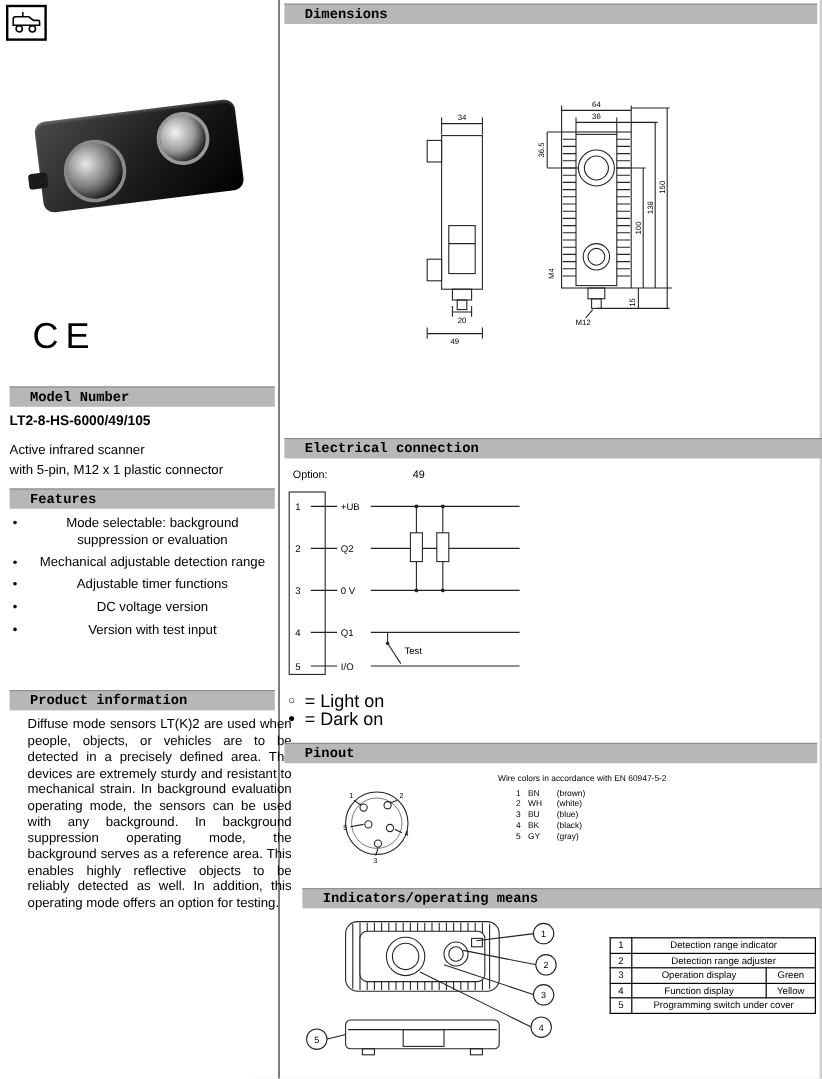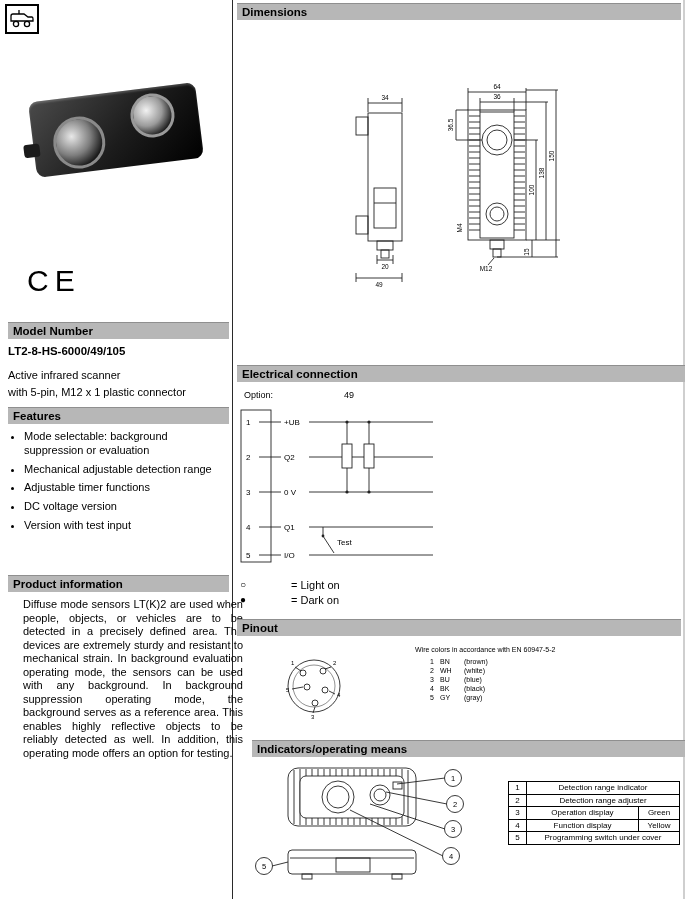--- a/index.html
+++ b/index.html
@@ -1,46 +1,46 @@
 <!DOCTYPE html>
 <html><head>
 <meta charset="utf-8">
 <style>
   html,body{margin:0;padding:0;background:#e9e9e9;}
   .page{position:relative;width:685px;height:899px;background:#ffffff;overflow:hidden;
         font-family:"Liberation Sans",sans-serif;color:#000;font-size:11px;}
   .abs{position:absolute;}
   .hdr{background:#b7b7b7;height:17px;line-height:17px;font-size:11.5px;font-weight:bold;
-       padding-left:5px;box-sizing:border-box;border-top:1px solid #8f8f8f;}
+       padding-left:17px;box-sizing:border-box;border-top:1px solid #8f8f8f;font-family:Liberation Mono, monospace;}
   .divider-v{position:absolute;left:232px;top:0;width:1px;height:899px;background:#2a2a2a;}
   .page-edge{position:absolute;left:683px;top:0;width:2px;height:899px;background:#cfcfcf;}
   .logo-box{left:5px;top:4px;width:34px;height:30px;border:2px solid #000;box-sizing:border-box;
             display:flex;align-items:center;justify-content:center;}
   .photo{left:22px;top:72px;width:190px;height:118px;}
   .device{position:absolute;left:10px;top:20px;width:168px;height:76px;border-radius:9px;
           background:linear-gradient(135deg,#4a4a4a 0%,#1c1c1c 55%,#000 100%);
           transform:rotate(-7deg);box-shadow:inset 0 2px 2px rgba(255,255,255,.18);}
   .lens{position:absolute;border-radius:50%;}
   .lens-big{left:20px;top:20px;width:46px;height:46px;border:3px solid #8a8a8a;
             background:radial-gradient(circle at 35% 35%,#e8e8e8,#7d7d7d 45%,#1a1a1a 75%);}
   .lens-small{left:100px;top:6px;width:38px;height:38px;border:3px solid #9a9a9a;
             background:radial-gradient(circle at 35% 35%,#f2f2f2,#9a9a9a 45%,#222 75%);}
   .nub{position:absolute;left:-10px;top:42px;width:16px;height:13px;background:#1b1b1b;border-radius:3px;}
   .ce{left:27px;top:264px;font-size:30px;letter-spacing:6px;font-weight:400;}
   .model-no{font-weight:bold;font-size:11.5px;}
   .features-list{margin:0;padding:0 0 0 14px;width:206px;list-style:disc outside;}
-  .features-list li{margin:0 0 5px 0;line-height:1.25;}
+  .features-list li{margin:0 0 5px 0;line-height:1.25;text-align:center;}
   .para{text-align:justify;line-height:1.23;margin-left:15px;}
   svg text{font-family:"Liberation Sans",sans-serif;fill:#000;stroke:none;}
   .dim-t{font-size:6.5px;}
   .elec-num{font-size:8px;}
   .elec-lbl{font-size:8px;}
   .legend-row{height:15px;display:flex;align-items:center;}
   .legend-sym{width:14px;font-size:10px;}
-  .legend-txt{font-size:11px;margin-left:37px;}
+  .legend-txt{font-size:15px;}
   .pin-note{font-size:7px;}
   .pin-colors{border-collapse:collapse;font-size:7px;line-height:9px;}
   .pin-colors td{padding:0 4px 0 0;}
   .pin-colors td.pn{width:10px;text-align:right;padding-right:6px;}
   .pin-colors td.pc{width:20px;}
   .ind-table{border-collapse:collapse;font-size:8px;width:172px;}
   .ind-table td{border:1px solid #000;padding:1px 3px;vertical-align:middle;line-height:1.2;text-align:center;}
   .ind-table td.num{width:11px;text-align:center;}
   .ind-table td.val{width:34px;}
 </style>

